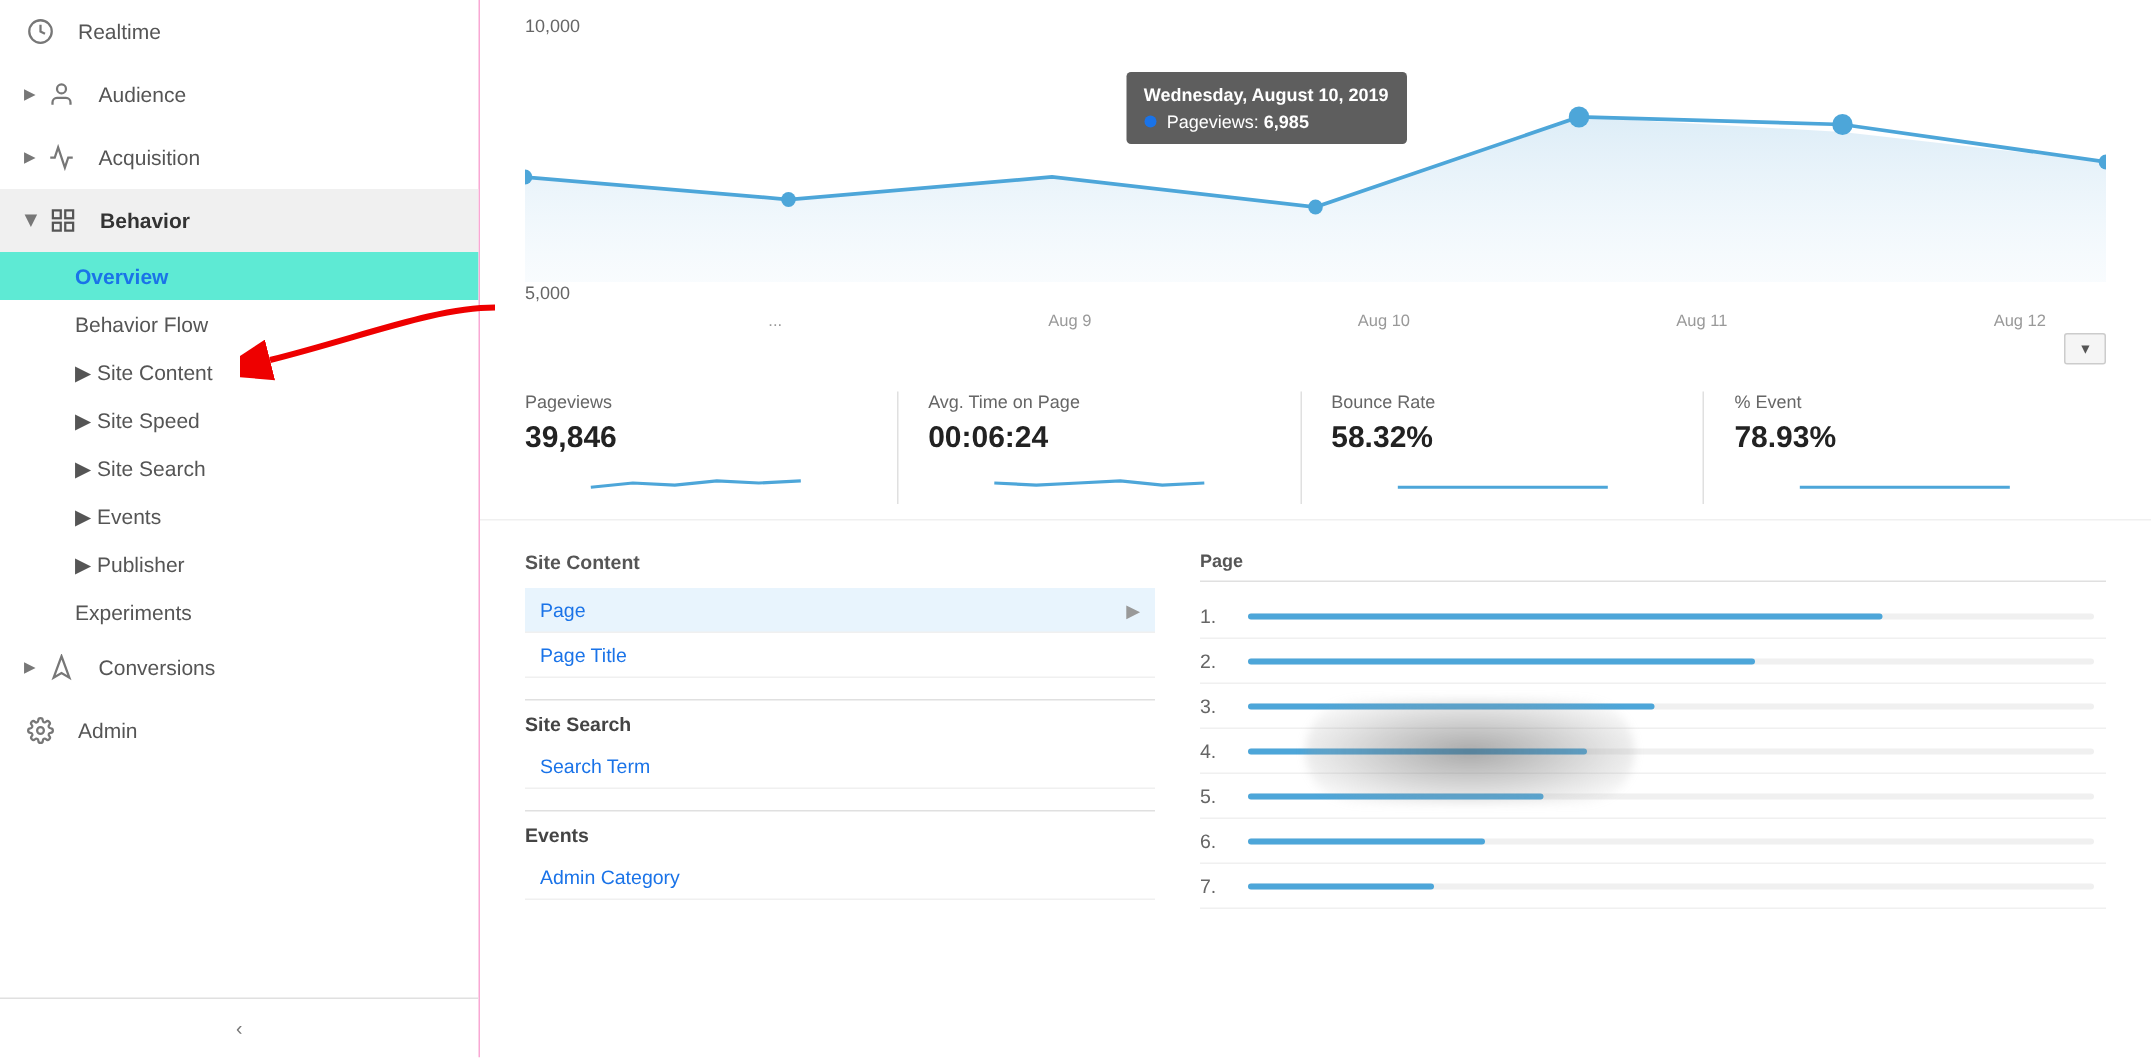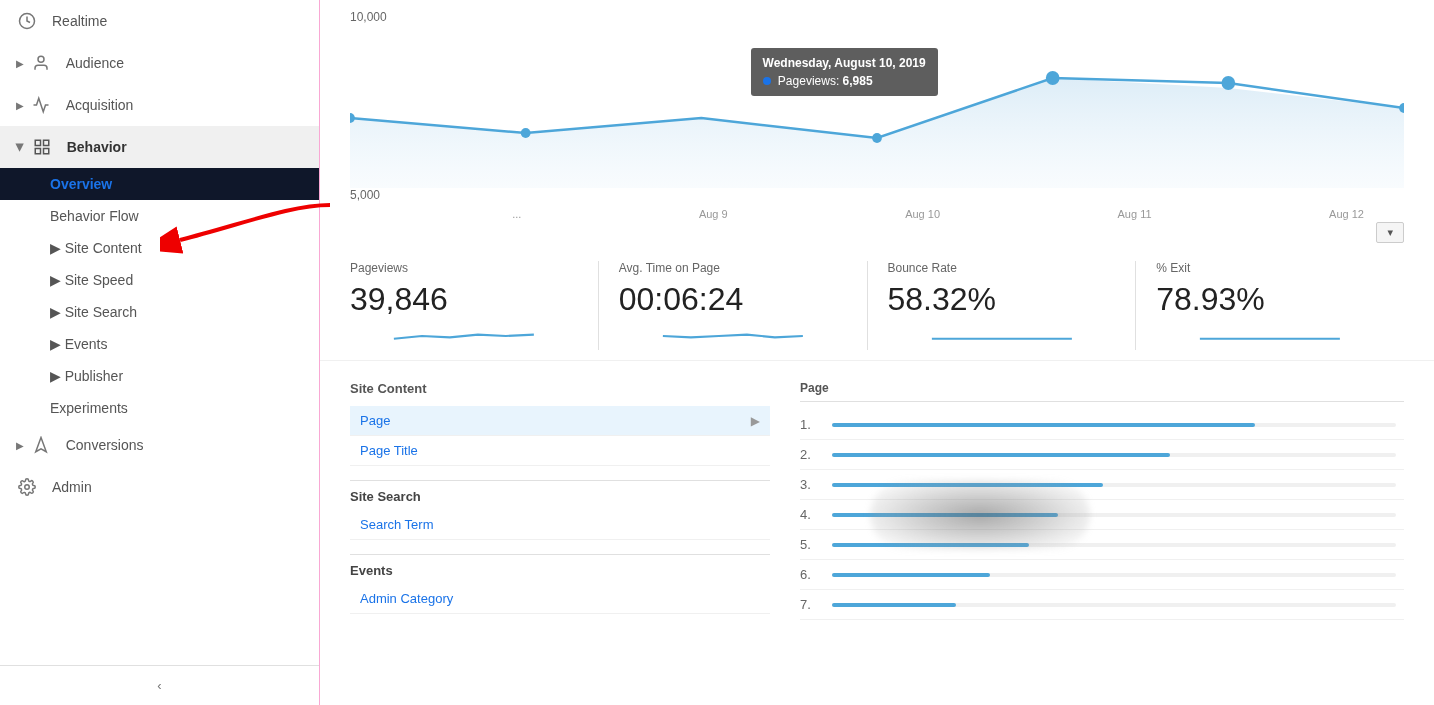--- a/index.html
+++ b/index.html
@@ -108,21 +108,21 @@
       gap: 0;
     }
     .stat-item {
       flex: 1;
       padding-right: 20px;
       border-right: 1px solid #e0e0e0;
       margin-right: 20px;
     }
     .stat-item:last-child { border-right: none; margin-right: 0; }
     .stat-label { color: #666; font-size: 12px; margin-bottom: 6px; }
-    .stat-value { font-size: 32px; color: #222; font-weight: 400; margin-bottom: 4px; }
+    .stat-value { font-size: 20px; color: #222; font-weight: 700; margin-bottom: 4px; }
     .stat-mini-chart { height: 28px; }
     .stat-mini-chart svg { width: 100%; height: 100%; }
 
     
     .lower-section {
       display: flex;
       padding: 20px 30px;
       gap: 30px;
     }
     .left-panel { width: 420px; min-width: 420px; }
@@ -243,21 +243,21 @@
       <svg width="18" height="18" viewBox="0 0 24 24" fill="none" stroke="#555" stroke-width="2">
         <rect x="3" y="3" width="7" height="7"></rect>
           <rect x="14" y="3" width="7" height="7"></rect>
           <rect x="3" y="14" width="7" height="7"></rect>
           <rect x="14" y="14" width="7" height="7"></rect>
       </svg>
     </span>
     <span>Behavior</span>
   </div>
 
-  <div class="sub-item selected" style="background:#0f172a; color:#1a73e8; font-weight:bold;">
+  <div class="sub-item selected" style="background:#5eead4; color:#1a73e8; font-weight:bold;">
     <span>Overview</span>
   </div>
 
   <div class="sub-item">
     <span>Behavior Flow</span>
   </div>
 
   <div class="sub-item">
     <span class="expand-arrow">▶</span>
     <span>Site Content</span>
@@ -400,21 +400,21 @@
     <div class="stat-item">
       <div class="stat-label">Bounce Rate</div>
       <div class="stat-value">58.32%</div>
       <div class="stat-mini-chart">
         <svg viewBox="0 0 100 20">
             <line x1="0" y1="12" x2="100" y2="12" stroke="#4da6d9" stroke-width="1.5"></line>
           </svg>
       </div>
     </div>
     <div class="stat-item">
-      <div class="stat-label">% Exit</div>
+      <div class="stat-label">% Event</div>
       <div class="stat-value">78.93%</div>
       <div class="stat-mini-chart">
         <svg viewBox="0 0 100 20">
             <line x1="0" y1="12" x2="100" y2="12" stroke="#4da6d9" stroke-width="1.5"></line>
           </svg>
       </div>
     </div>
   </div>
 
   <div class="lower-section">

